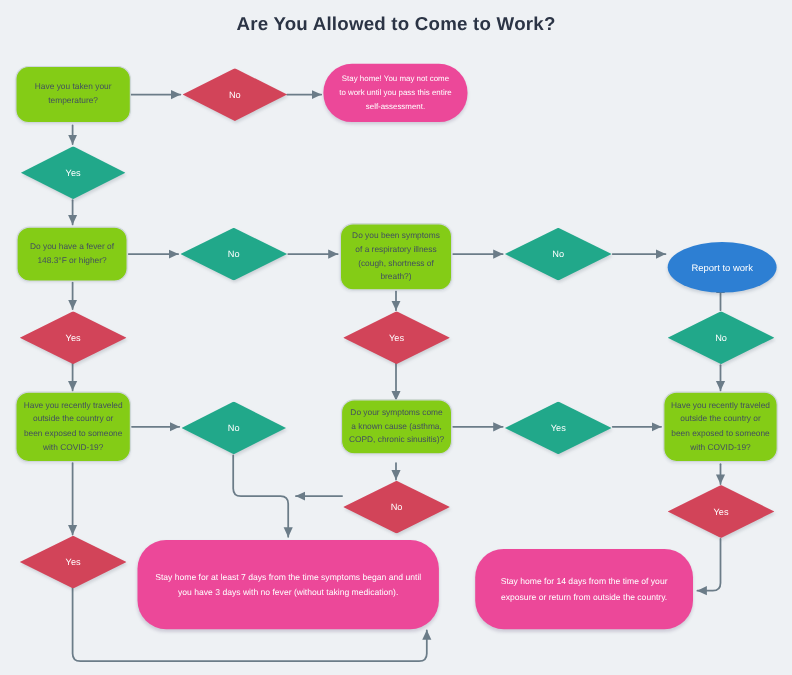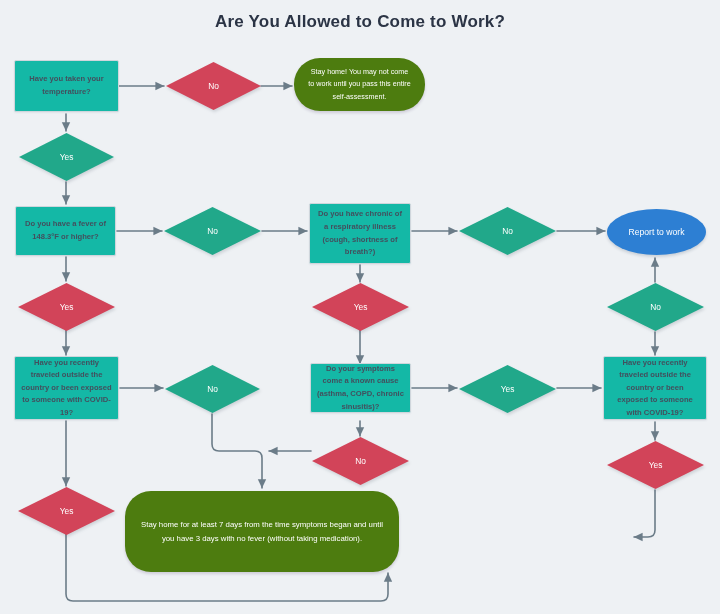--- a/index.html
+++ b/index.html
@@ -18,48 +18,47 @@
     letter-spacing:.2px;
   }
 
   svg#wires{position:absolute;left:0;top:0;width:720px;height:614px;}
 
   .node{position:absolute;box-sizing:border-box;display:flex;
         align-items:center;justify-content:center;text-align:center;}
 
   
   .qbox{
-    background:#14b8a6;
+    background:#84cc16;
     border:1px solid #cfd6dc;
-    border-radius:2px;
+    border-radius:12px;
     color:#43505e;
     font-size:7.6px;
     line-height:1.65;
     padding:4px 6px;
     box-shadow:0 1px 2px rgba(40,60,80,.07);
-    font-weight:bold;
   }
 
   
   .diamond{
     color:#ffffff;
     font-size:8.4px;
     filter:drop-shadow(1px 2px 1.5px rgba(60,70,90,.18));
   }
   .diamond > .dshape{
     position:absolute;left:0;top:0;width:100%;height:100%;
     clip-path:polygon(50% 0%,100% 50%,50% 100%,0% 50%);
   }
   .diamond > .dlabel{position:relative;z-index:2;}
   .teal > .dshape{background:#21a88a;}
   .red  > .dshape{background:#d24459;}
 
   
   .pill{
-    background:#4d7c0f;
+    background:#ec4899;
     color:#ffffff;
     border-radius:26px;
     font-size:7.8px;
     line-height:1.75;
     padding:6px 14px;
     box-shadow:0 2px 3px rgba(60,40,90,.18);
   }
   .pill.small{font-size:7.2px;line-height:1.7;}
 
   
@@ -155,29 +154,29 @@
   <div class="node qbox" style="left:15px;top:206px;width:101px;height:50px;">
     <span>Do you have a fever of 148.3°F or higher?</span>
   </div>
 
   <div class="node diamond teal" style="left:164px;top:207px;width:97px;height:48px;">
     <span class="dshape"></span>
     <span class="dlabel">No</span>
   </div>
 
   <div class="node qbox" style="left:309px;top:203px;width:102px;height:61px;">
-    <span>Do you have chronic of a respiratory illness (cough, shortness of breath?)</span>
+    <span>Do you been symptoms of a respiratory illness (cough, shortness of breath?)</span>
   </div>
 
   <div class="node diamond teal" style="left:459px;top:207px;width:97px;height:48px;">
     <span class="dshape"></span>
     <span class="dlabel">No</span>
   </div>
 
-  <div class="node ellipse" style="left:607px;top:209px;width:99px;height:46px;">
+  <div class="node ellipse" style="left:607px;top:220px;width:99px;height:46px;">
     <span>Report to work</span>
   </div>
 
   <div class="node diamond red" style="left:18px;top:283px;width:97px;height:48px;">
     <span class="dshape"></span>
     <span class="dlabel">Yes</span>
   </div>
 
   <div class="node diamond red" style="left:312px;top:283px;width:97px;height:48px;">
     <span class="dshape"></span>
@@ -223,14 +222,17 @@
 
   <div class="node diamond red" style="left:18px;top:487px;width:97px;height:48px;">
     <span class="dshape"></span>
     <span class="dlabel">Yes</span>
   </div>
 
   <div class="node pill" style="left:125px;top:491px;width:274px;height:81px;justify-content:center;">
     <span>Stay home for at least 7 days from the time symptoms began and until you have 3 days with no fever (without taking medication).</span>
   </div>
 
+  <div class="node pill" style="left:432px;top:499px;width:198px;height:73px;">
+    <span>Stay home for 14 days from the time of your exposure or return from outside the country.</span>
+  </div>
 
 </div>
 
 </body></html>

